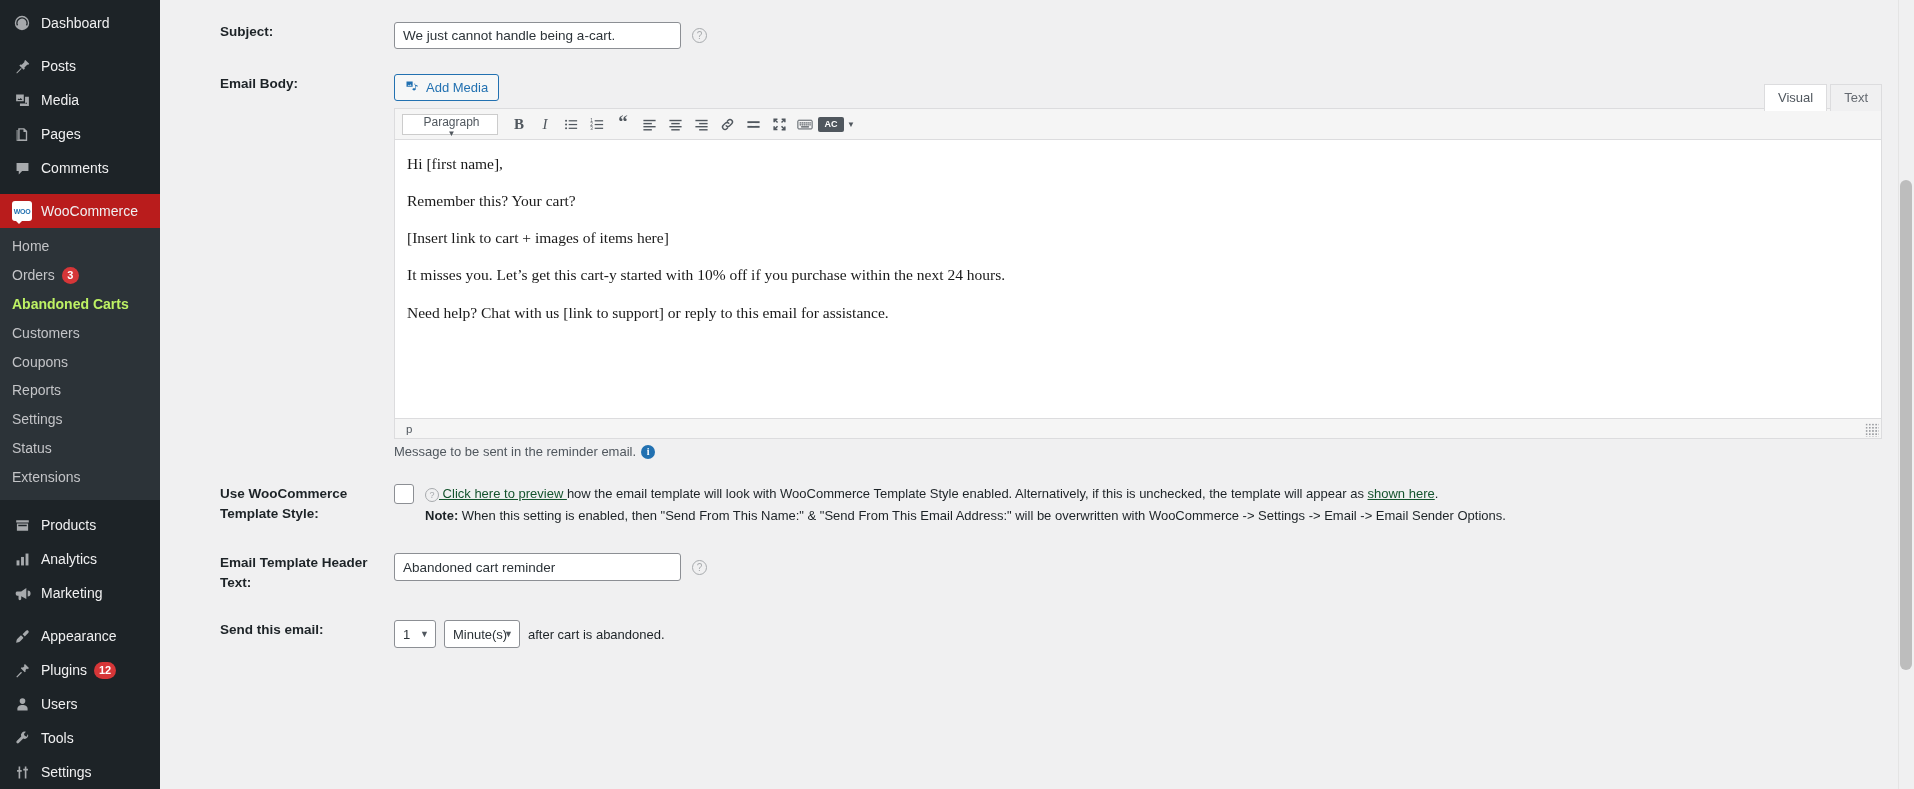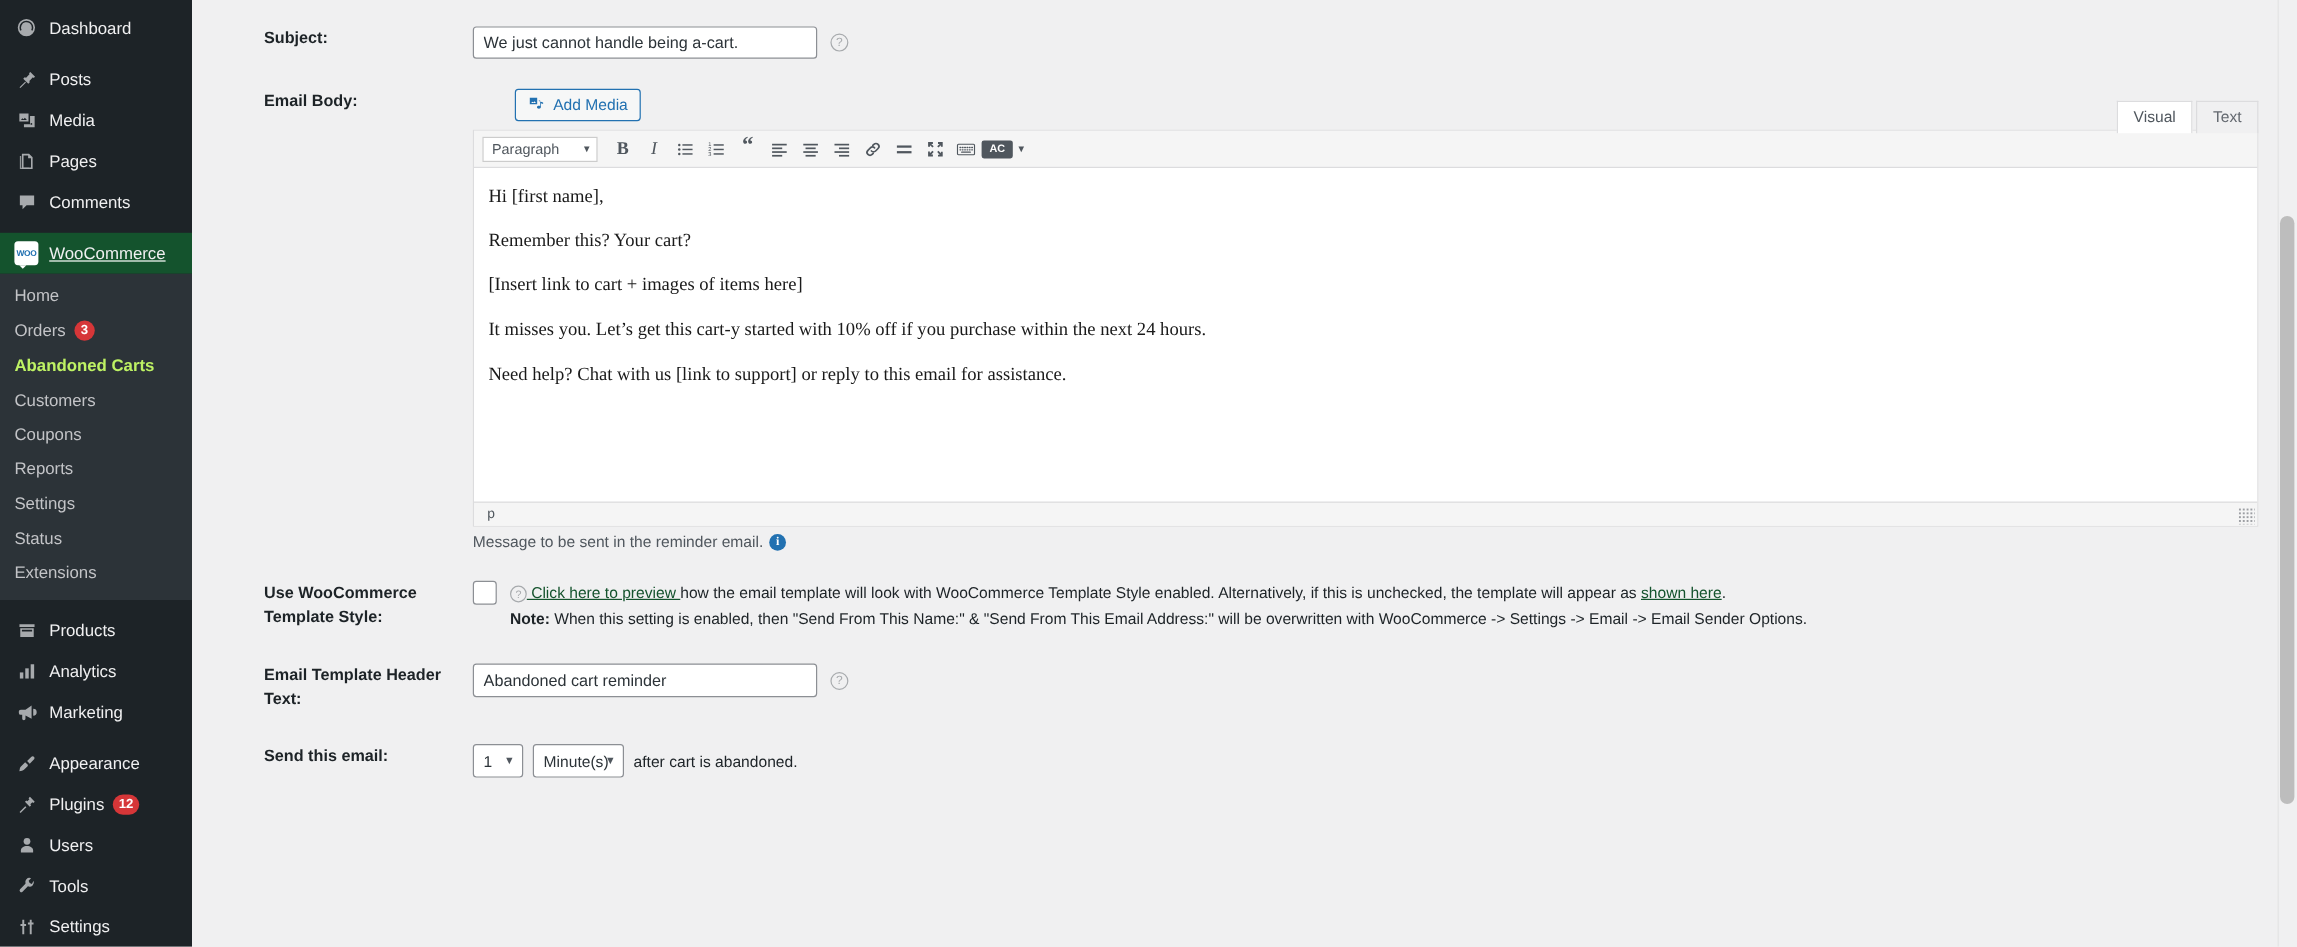--- a/index.html
+++ b/index.html
@@ -36,23 +36,22 @@
   .menu-item .mi-icon {
     width: 20px; height: 20px; margin-right: 9px;
     display: inline-flex; align-items: center; justify-content: center;
     color: #a7aaad;
     flex: 0 0 20px;
   }
   .menu-item .mi-icon svg { display:block; }
   .menu-item .mi-label { color: #f0f0f1; }
   .menu-item.sep-before { margin-top: 9px; }
   .menu-item.current {
-    background: #14532d;
+    background: #b91c1c;
     color: #fff;
-    text-decoration: underline;
   }
   .menu-item.current .mi-icon { color: #fff; }
   .menu-item.current::after {
     content: "";
     position: absolute;
     right: -8px; top: 50%;
     transform: translateY(-50%);
     border: 8px solid transparent;
     border-right-color: #f0f0f1;
     border-left: none;
@@ -138,21 +137,20 @@
   
   .add-media-btn {
     display: inline-flex; align-items: center; gap: 6px;
     height: 27px; padding: 0 10px;
     border: 1px solid #2271b1;
     border-radius: 3px;
     background: #f6f7f7;
     color: #2271b1;
     font-size: 13px;
     cursor: pointer;
-    margin-left: 35px;
   }
 
   
   .editor-tabs { position: absolute; right: 0; top: 0; display: flex; gap: 3px; }
   .editor-tab {
     padding: 5px 13px 6px;
     font-size: 13px;
     border: 1px solid #dcdcde;
     border-bottom: none;
     background: #f0f0f1;
@@ -182,20 +180,21 @@
   }
   .mce-select {
     display: inline-flex; align-items: center; justify-content: space-between;
     width: 96px; height: 21px;
     margin: 0 8px 0 4px;
     padding: 0 4px 0 7px;
     background: #fff;
     border: 1px solid #ccc;
     font-size: 12px; color: #50575e;
     cursor: pointer;
+    flex-direction: column;
   }
   .mce-select .caret { font-size: 8px; color: #50575e; }
   .tb-btn {
     width: 26px; height: 25px;
     display: inline-flex; align-items: center; justify-content: center;
     color: #50575e;
     cursor: pointer;
     font-size: 15px;
     flex: 0 0 26px;
   }

